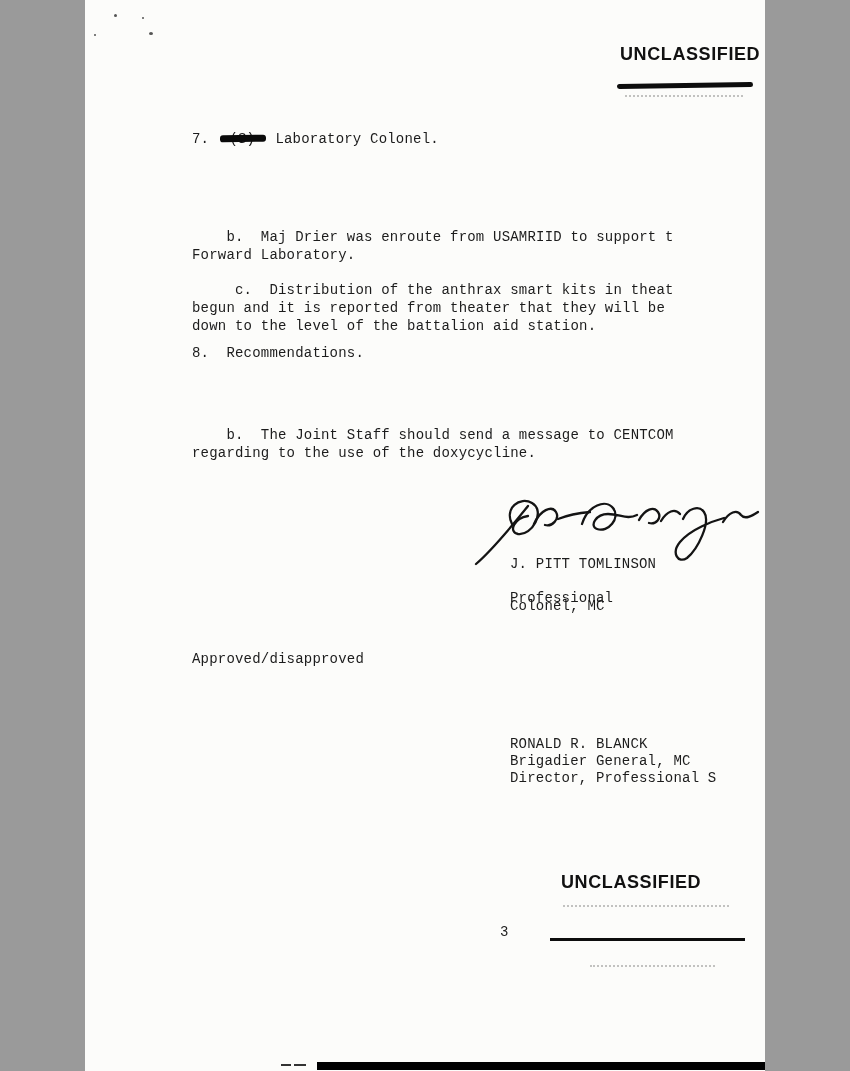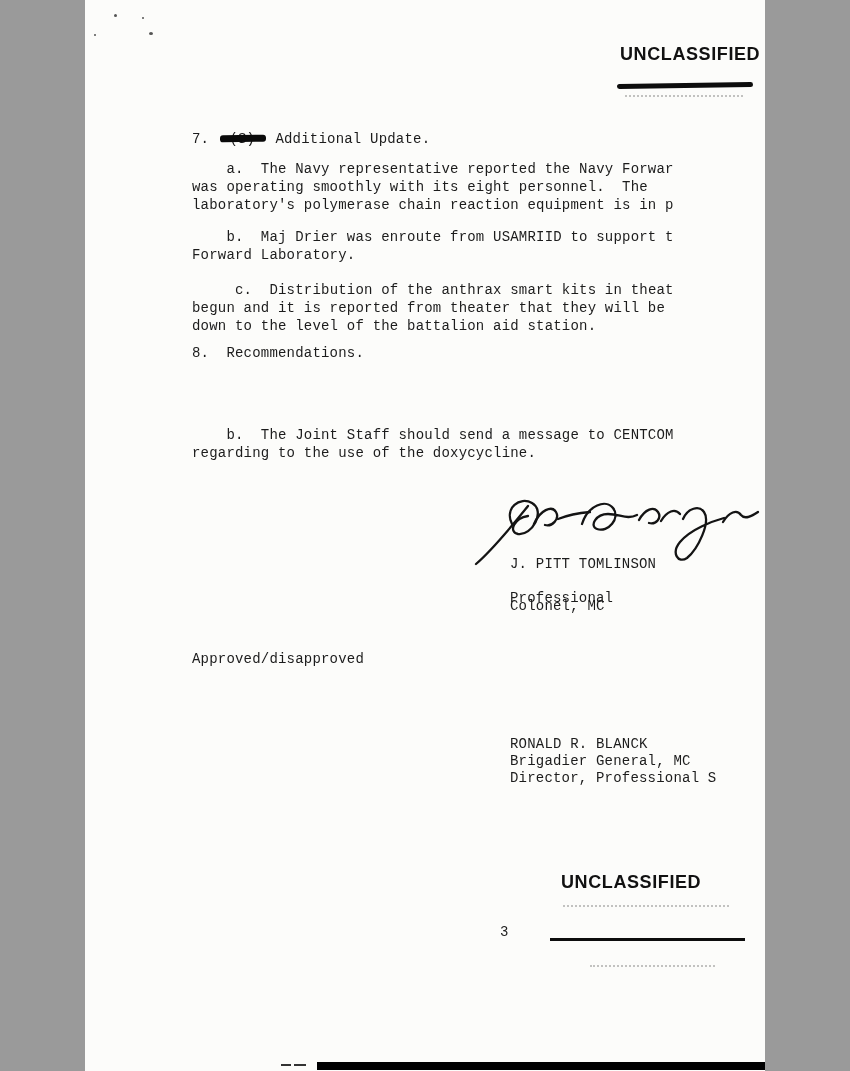--- a/index.html
+++ b/index.html
@@ -73,25 +73,22 @@
 
   <div class="speck" style="left:29px;top:14px;width:3px;height:3px;"></div>
   <div class="speck" style="left:57px;top:17px;width:2px;height:2px;"></div>
   <div class="speck" style="left:9px;top:34px;width:2px;height:2px;"></div>
   <div class="speck" style="left:64px;top:32px;width:4px;height:3px;"></div>
 
   <div class="classification" style="left:535px; top:44px;">UNCLASSIFIED</div>
   <div class="rule" style="left:532px; top:83px; width:136px; height:5px; border-radius:3px; transform:rotate(-0.8deg);"></div>
   <div class="smudge" style="left:540px; top:95px; width:118px;"></div>
 
-  <div class="mono" style="left:107px; top:130px;"><span>7.</span><span>  </span><span class="redacted"><span>(S)</span><span class="strike-bar"></span></span><span>  </span><span>Additional Update.</span></div>
+  <div class="mono" style="left:107px; top:130px;"><span>7.</span><span>  </span><span class="redacted"><span>(S)</span><span class="strike-bar"></span></span><span>  </span><span>Laboratory Colonel.</span></div>
 
-  <div class="mono" style="left:107px; top:160px;">    a.  The Navy representative reported the Navy Forwar
-was operating smoothly with its eight personnel.  The
-laboratory's polymerase chain reaction equipment is in p</div>
 
   <div class="mono" style="left:107px; top:228px;">    b.  Maj Drier was enroute from USAMRIID to support t
 Forward Laboratory.</div>
 
   <div class="mono" style="left:107px; top:281px;">     c.  Distribution of the anthrax smart kits in theat
 begun and it is reported from theater that they will be
 down to the level of the battalion aid station.</div>
 
   <div class="mono" style="left:107px; top:344px;">8.  Recommendations.</div>
 

